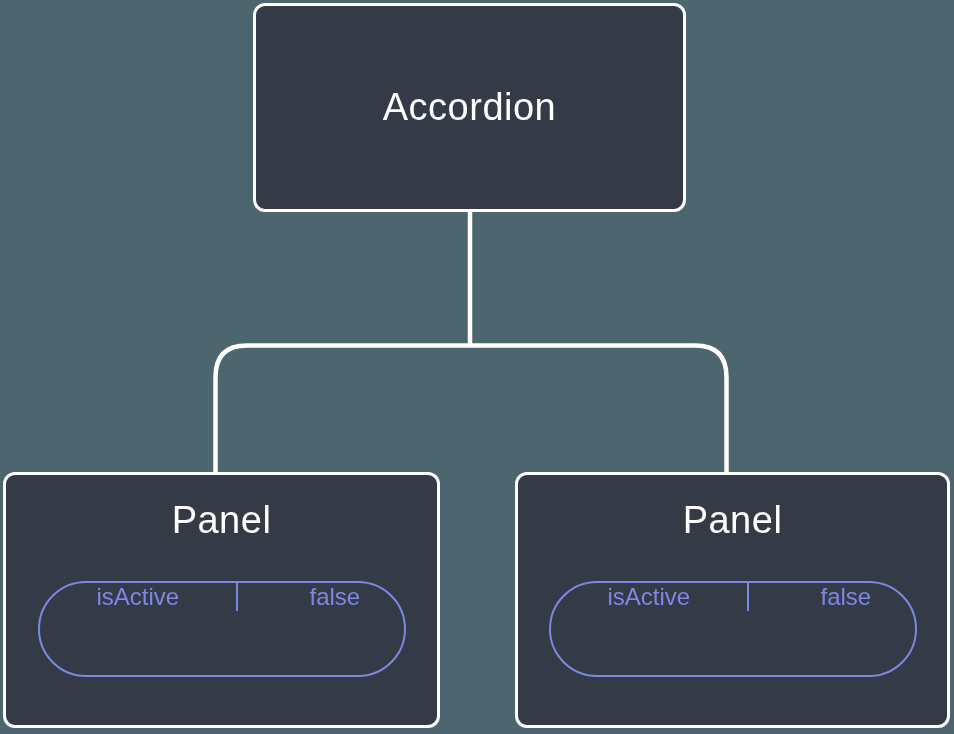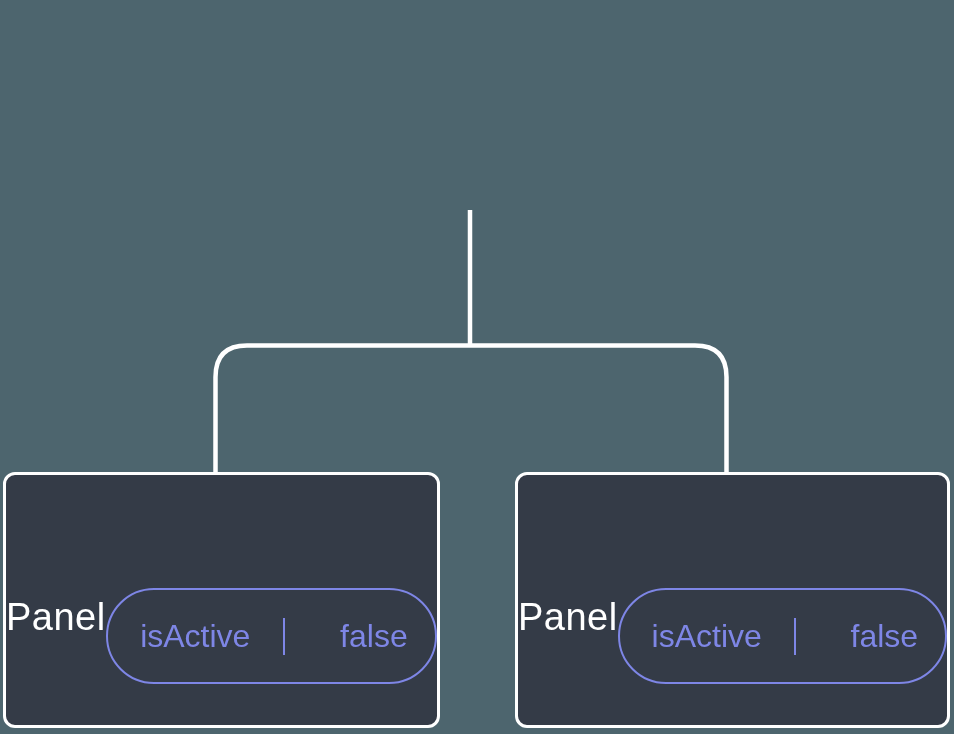--- a/index.html
+++ b/index.html
@@ -52,41 +52,41 @@
     font-size: 38px;
     font-weight: 500;
     letter-spacing: 0.5px;
     color: var(--title-text, #ffffff);
   }
 
   .node-panel {
     top: 472px;
     height: 256px;
     display: flex;
-    flex-direction: row;
+    flex-direction: column;
     align-items: center;
-    padding-top: 34px;
+    padding-top: 22px;
   }
   .node-panel-left  { left: 3px;   width: 437px; }
   .node-panel-right { left: 515px; width: 435px; }
 
   .node-panel .node-label {
     line-height: 46px;
   }
 
   .state-pill {
     margin-top: 38px;
     width: 368px;
     height: 96px;
     border: 2.5px solid var(--accent, #7e86e6);
     border-radius: 48px;
     display: flex;
-    align-items: center;
+    align-items: flex-start;
     color: var(--accent, #7e86e6);
-    font-size: 32px;
+    font-size: 24px;
   }
 
   .state-cell {
     display: flex;
     align-items: center;
     justify-content: center;
   }
   .state-key {
     flex: 215 0 0;
     border-right: 2.5px solid var(--accent, #7e86e6);
@@ -99,20 +99,23 @@
 </head>
 <body>
 
 <div class="stage" style="--background: #4d656e; --node-fill: #343b47; --node-border: #ffffff; --connector: #ffffff; --accent: #7e86e6; --title-text: #ffffff;">
 
   <svg class="connectors" viewBox="0 0 954 734" xmlns="http://www.w3.org/2000/svg">
     <path d="M470,210 L470,347"></path>
     <path d="M215.5,473 L215.5,377 Q215.5,345.5 247,345.5 L695,345.5 Q726.5,345.5 726.5,377 L726.5,473"></path>
   </svg>
 
+  <div class="node node-root">
+    <span class="node-label">Accordion</span>
+  </div>
 
   <div class="node node-panel node-panel-left">
     <span class="node-label">Panel</span>
     <div class="state-pill">
       <span class="state-cell state-key">isActive</span>
       <span class="state-cell state-value">false</span>
     </div>
   </div>
 
   <div class="node node-panel node-panel-right">

